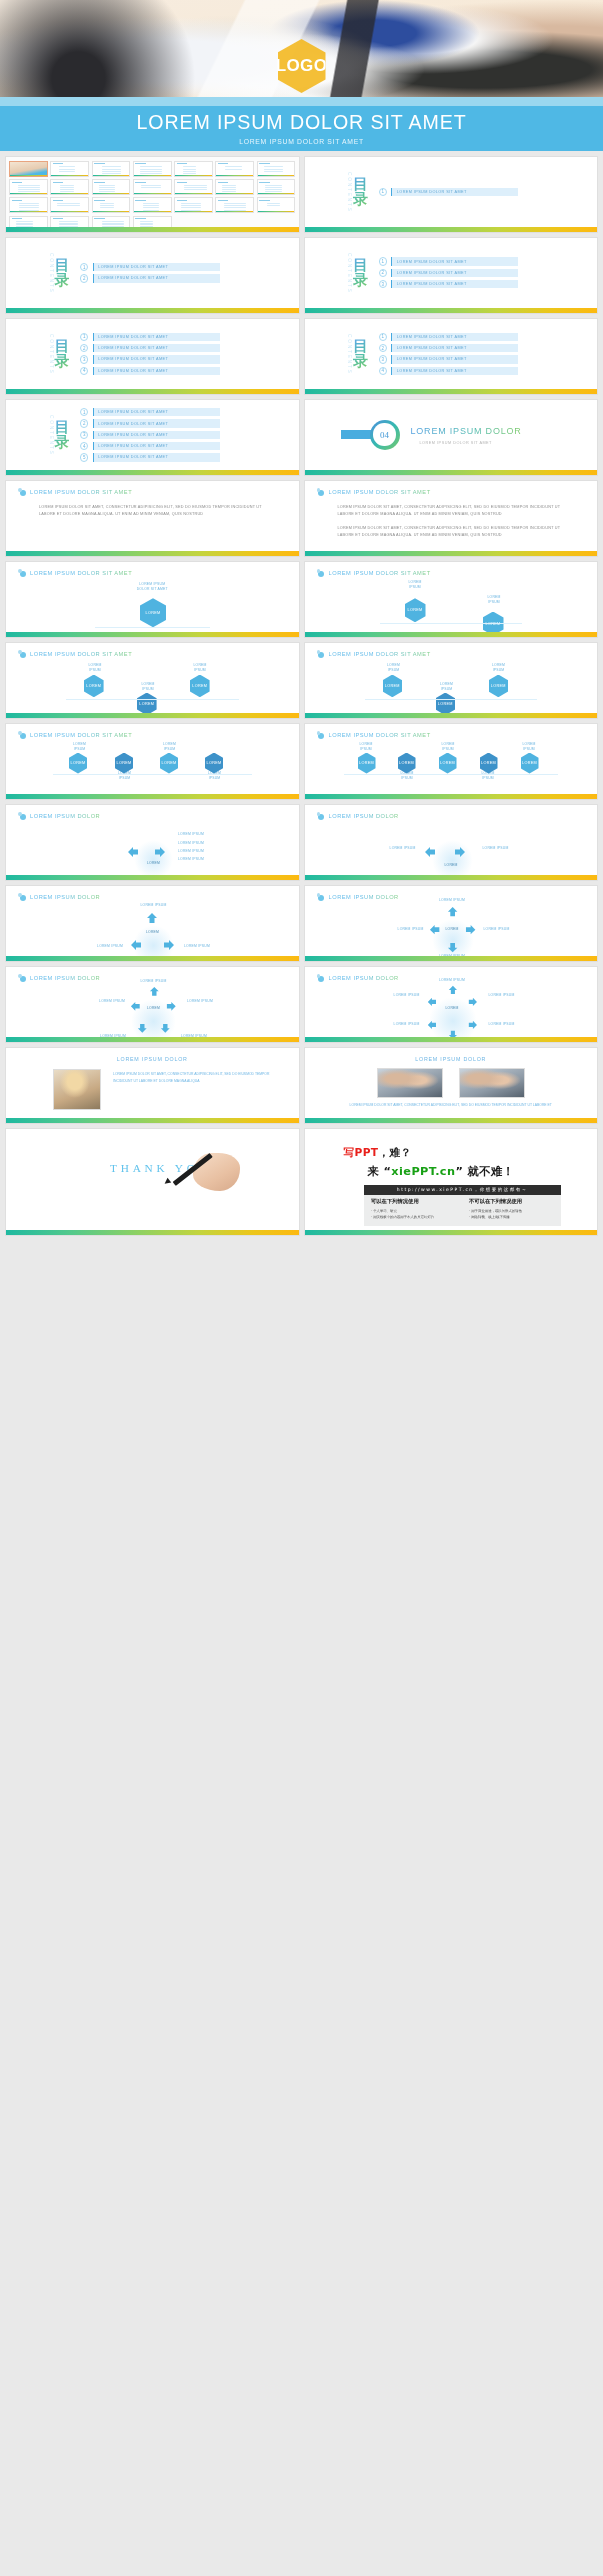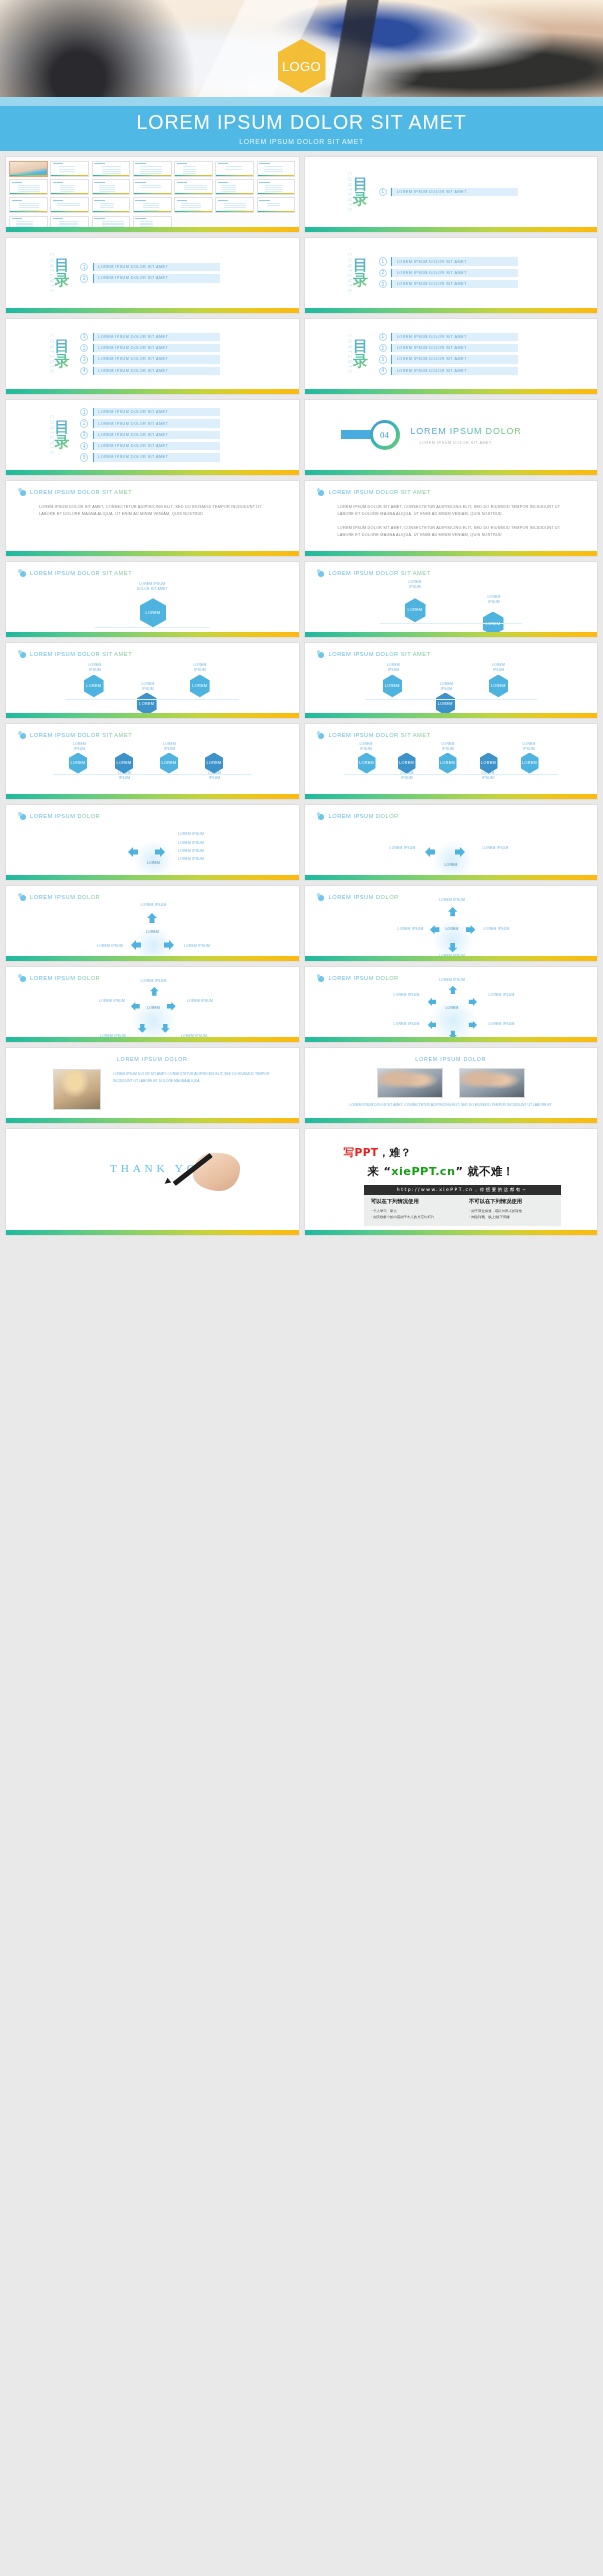--- a/index.html
+++ b/index.html
@@ -34,21 +34,21 @@
       linear-gradient(116deg, transparent 0 36%, rgba(255,255,255,.55) 36.4% 47%, transparent 47.4%),
       linear-gradient(100deg, transparent 0 55%, rgba(40,40,44,.78) 55.3% 60%, transparent 60.3%);
   }
   .cover-logo {
     position: absolute; left: 50%; top: 39px; transform: translateX(-50%);
     width: 48px; height: 54px; z-index: 4;
     background: rgba(242,182,27,.88);
     clip-path: polygon(50% 0, 100% 25%, 100% 75%, 50% 100%, 0 75%, 0 25%);
     display: flex; align-items: center; justify-content: center;
   }
-  .cover-logo span { color:#fff; font-size:13px; letter-spacing:0.4px; font-weight:400; }
+  .cover-logo span { color:#fff; font-size:17px; letter-spacing:0.4px; font-weight:700; }
   .cover-band-light {
     position:absolute; left:0; right:0; bottom:45px; height:9px;
     background:#9ad7ef; z-index:2;
   }
   .cover-band {
     position:absolute; left:0; right:0; bottom:0; height:45px;
     background:#4fb8e5; z-index:3;
     display:flex; flex-direction:column; align-items:center; justify-content:center;
   }
   .cover-title { color:#fff; font-size:19.6px; letter-spacing:0.9px; font-weight:400; line-height:1.1; }

